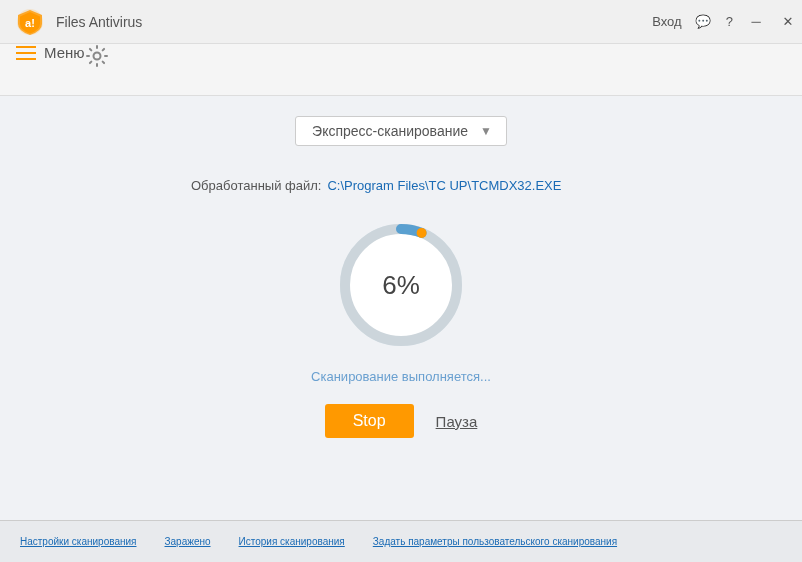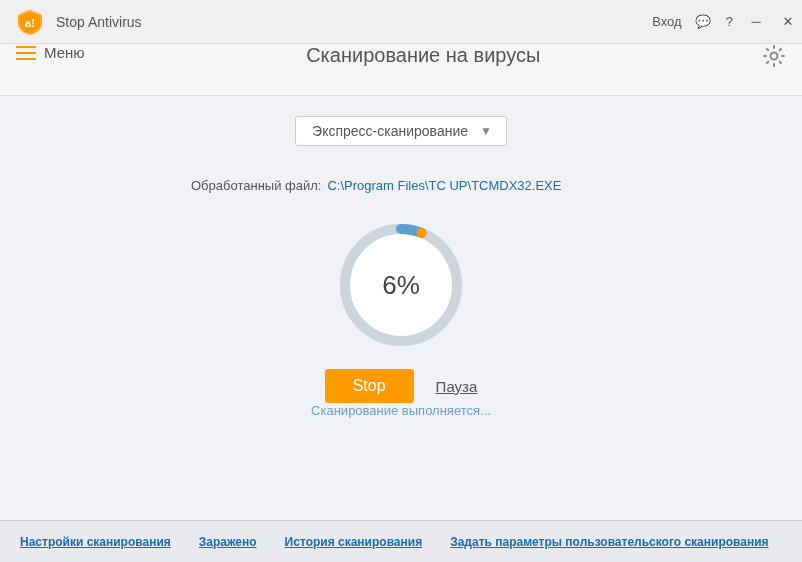--- a/index.html
+++ b/index.html
@@ -218,65 +218,61 @@
     #footer {
       background: #e8eaed;
       height: 42px;
       display: flex;
       align-items: center;
       padding: 0 20px;
       gap: 28px;
       border-top: 1px solid #ccc;
     }
     .footer-link {
-      font-size: 12px;
+      font-size: 10px;
       color: #1a6bb5;
       text-decoration: underline;
       cursor: pointer;
       white-space: nowrap;
-      font-weight: bold;
     }
   </style>
 </head>
 <body>
 
 <div id="title-bar">
   <div id="logo-area">
 
     <svg class="avast-logo" viewBox="0 0 36 28" xmlns="http://www.w3.org/2000/svg">
       <circle cx="18" cy="14" r="13" fill="#f90" opacity="0.15"></circle>
 
       <path d="M18 2 L30 7 L30 16 Q30 23 18 27 Q6 23 6 16 L6 7 Z" fill="#f90" opacity="0.8"></path>
       <path d="M18 4 L28 8.5 L28 16 Q28 22 18 25.5 Q8 22 8 16 L8 8.5 Z" fill="#f90"></path>
 
       <text x="18" y="19" text-anchor="middle" fill="white" font-size="11" font-family="Arial" font-weight="bold">a!</text>
     </svg>
-    <span id="app-title">Stop Antivirus</span>
+    <span id="app-title">Files Antivirus</span>
   </div>
   <div id="title-bar-controls">
     <span class="title-ctrl">Вход</span>
     <span class="title-ctrl">💬</span>
     <span class="title-ctrl">?</span>
     <span class="ctrl-btn">─</span>
     <span class="ctrl-btn close">✕</span>
   </div>
 </div>
 
 <div id="nav-bar">
   <div id="menu-btn">
     <div class="hamburger-icon">
       <span></span>
         <span></span>
         <span></span>
     </div>
     <span id="menu-label">Меню</span>
   </div>
-  <div id="page-title-area">
-    <span id="page-title">Сканирование на вирусы</span>
-  </div>
   <div id="settings-btn">
     
     <svg width="24" height="24" viewBox="0 0 24 24" fill="none" xmlns="http://www.w3.org/2000/svg">
       <circle cx="12" cy="12" r="3.5" stroke="#888" stroke-width="2"></circle>
       <path d="M12 2v2M12 20v2M2 12h2M20 12h2M4.93 4.93l1.41 1.41M17.66 17.66l1.41 1.41M4.93 19.07l1.41-1.41M17.66 6.34l1.41-1.41" stroke="#888" stroke-width="2" stroke-linecap="round"></path>
     </svg>
   </div>
 </div>
 
 <div id="main-content">
@@ -300,26 +296,26 @@
 
       <circle cx="70" cy="70" r="56" fill="none" stroke="#ccd5db" stroke-width="10"></circle>
 
       <circle cx="70" cy="70" r="56" fill="none" stroke="#5aa0d0" stroke-width="10" stroke-dasharray="351.86" stroke-dashoffset="330.76" stroke-linecap="round" transform="rotate(-90 70 70)"></circle>
 
       <circle cx="70" cy="14" r="5" fill="#f90" transform="rotate(21.6 70 70)"></circle>
     </svg>
     <div id="progress-text">6%</div>
   </div>
 
+  <div id="scan-status">Сканирование выполняется...</div>
+
   <div id="action-buttons">
     <button id="stop-btn">Stop</button>
     <button id="pause-btn">Пауза</button>
   </div>
-
-  <div id="scan-status">Сканирование выполняется...</div>
 
 </div>
 
 <div id="footer">
   <span class="footer-link">Настройки сканирования</span>
   <span class="footer-link">Заражено</span>
   <span class="footer-link">История сканирования</span>
   <span class="footer-link">Задать параметры пользовательского сканирования</span>
 </div>
 

